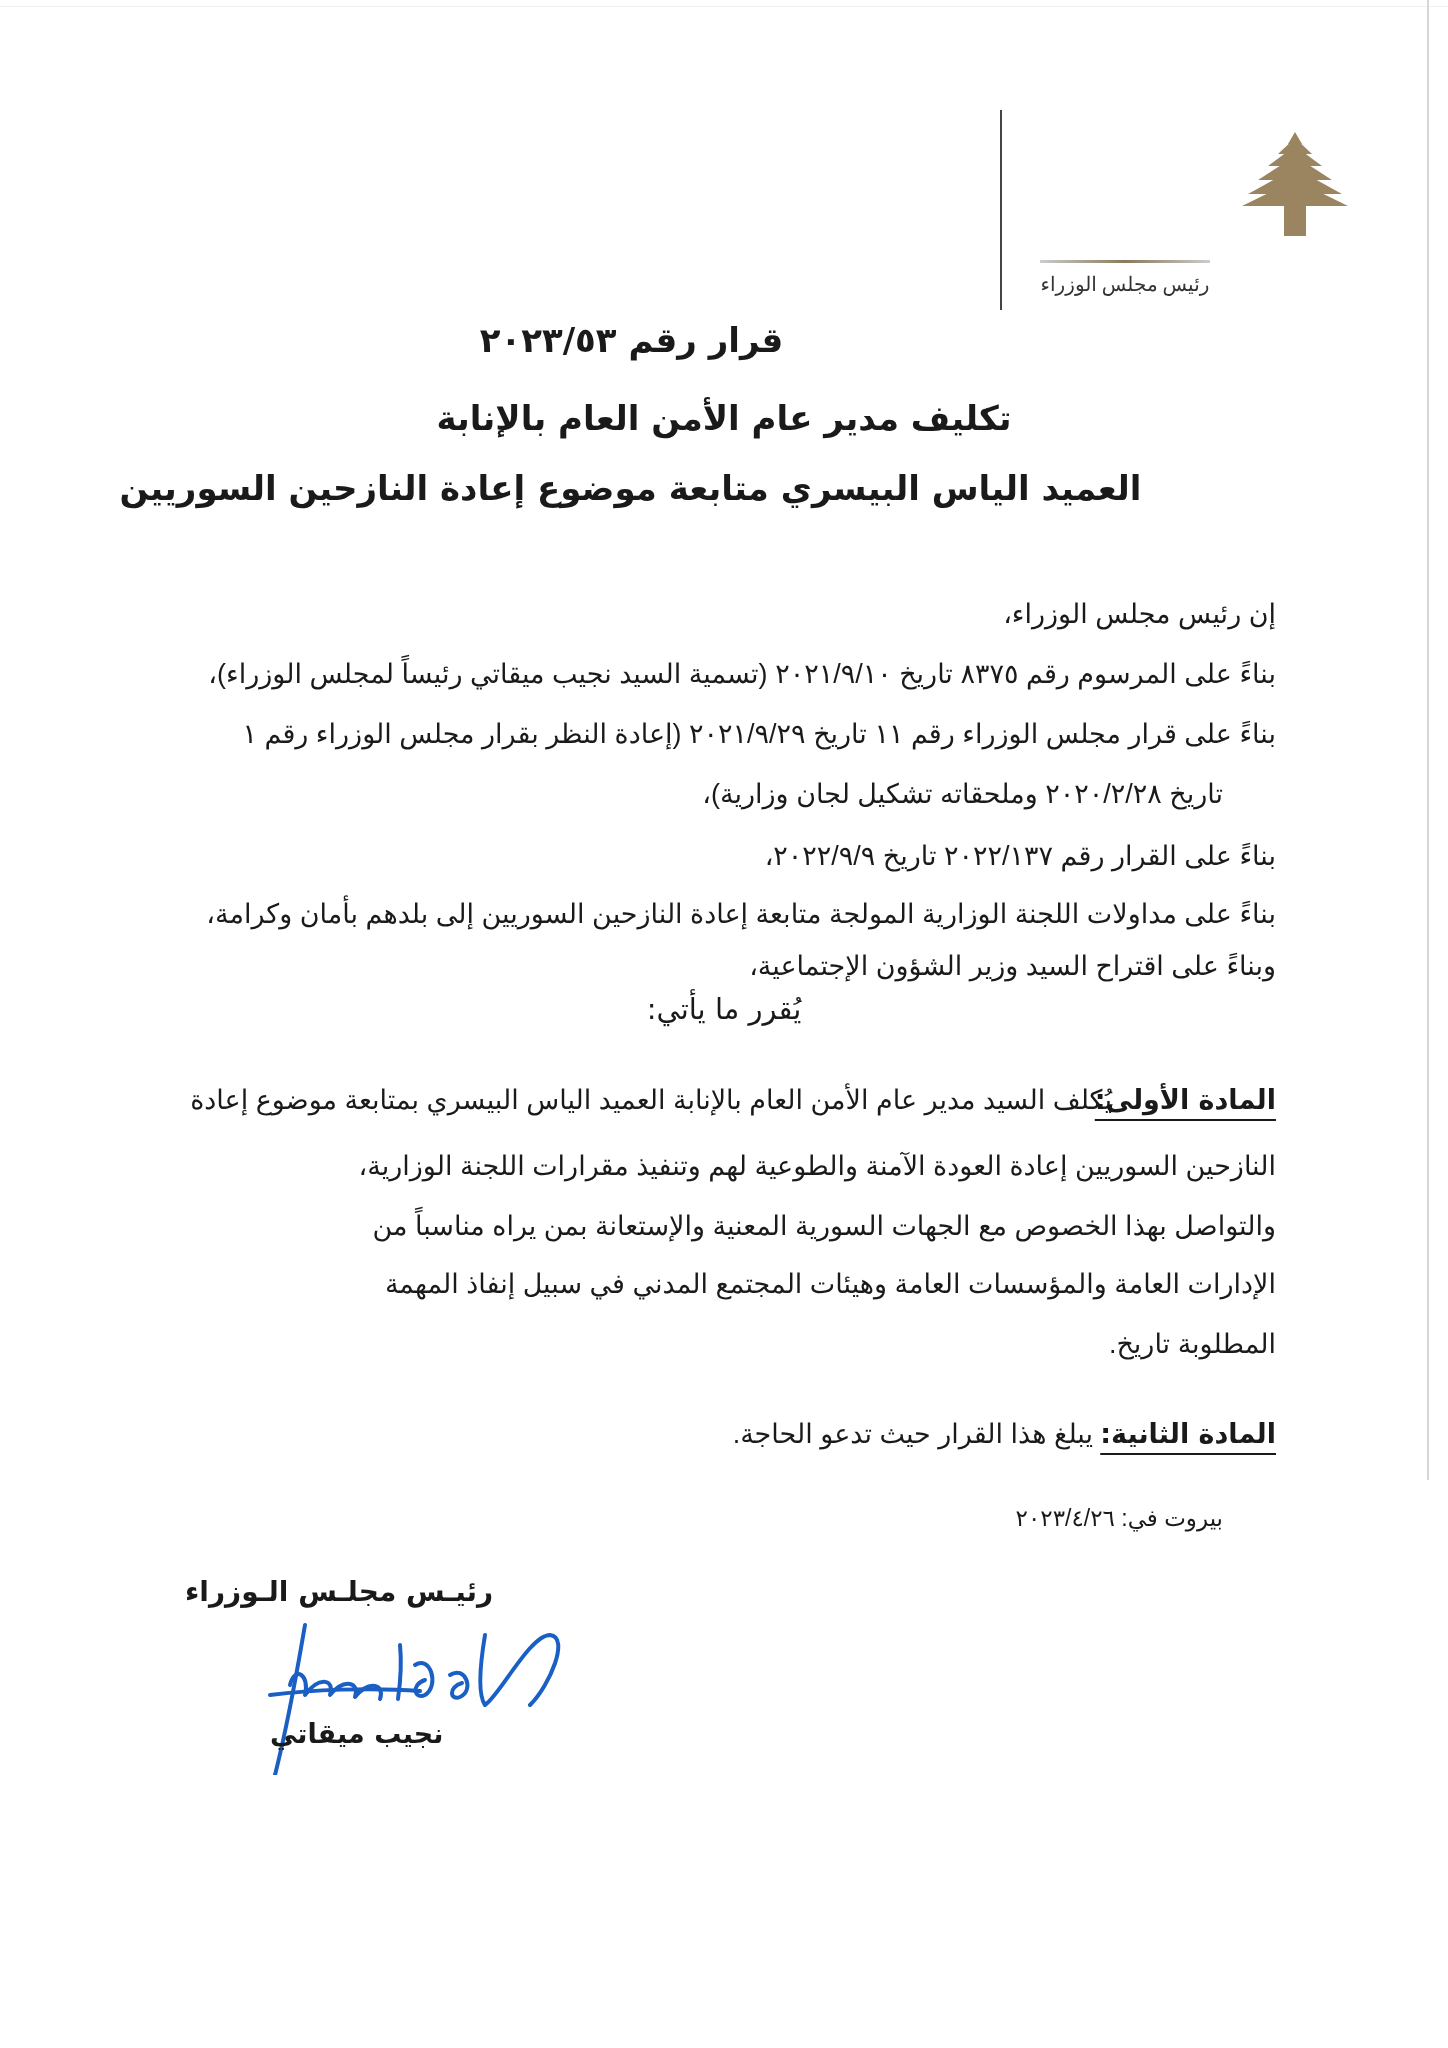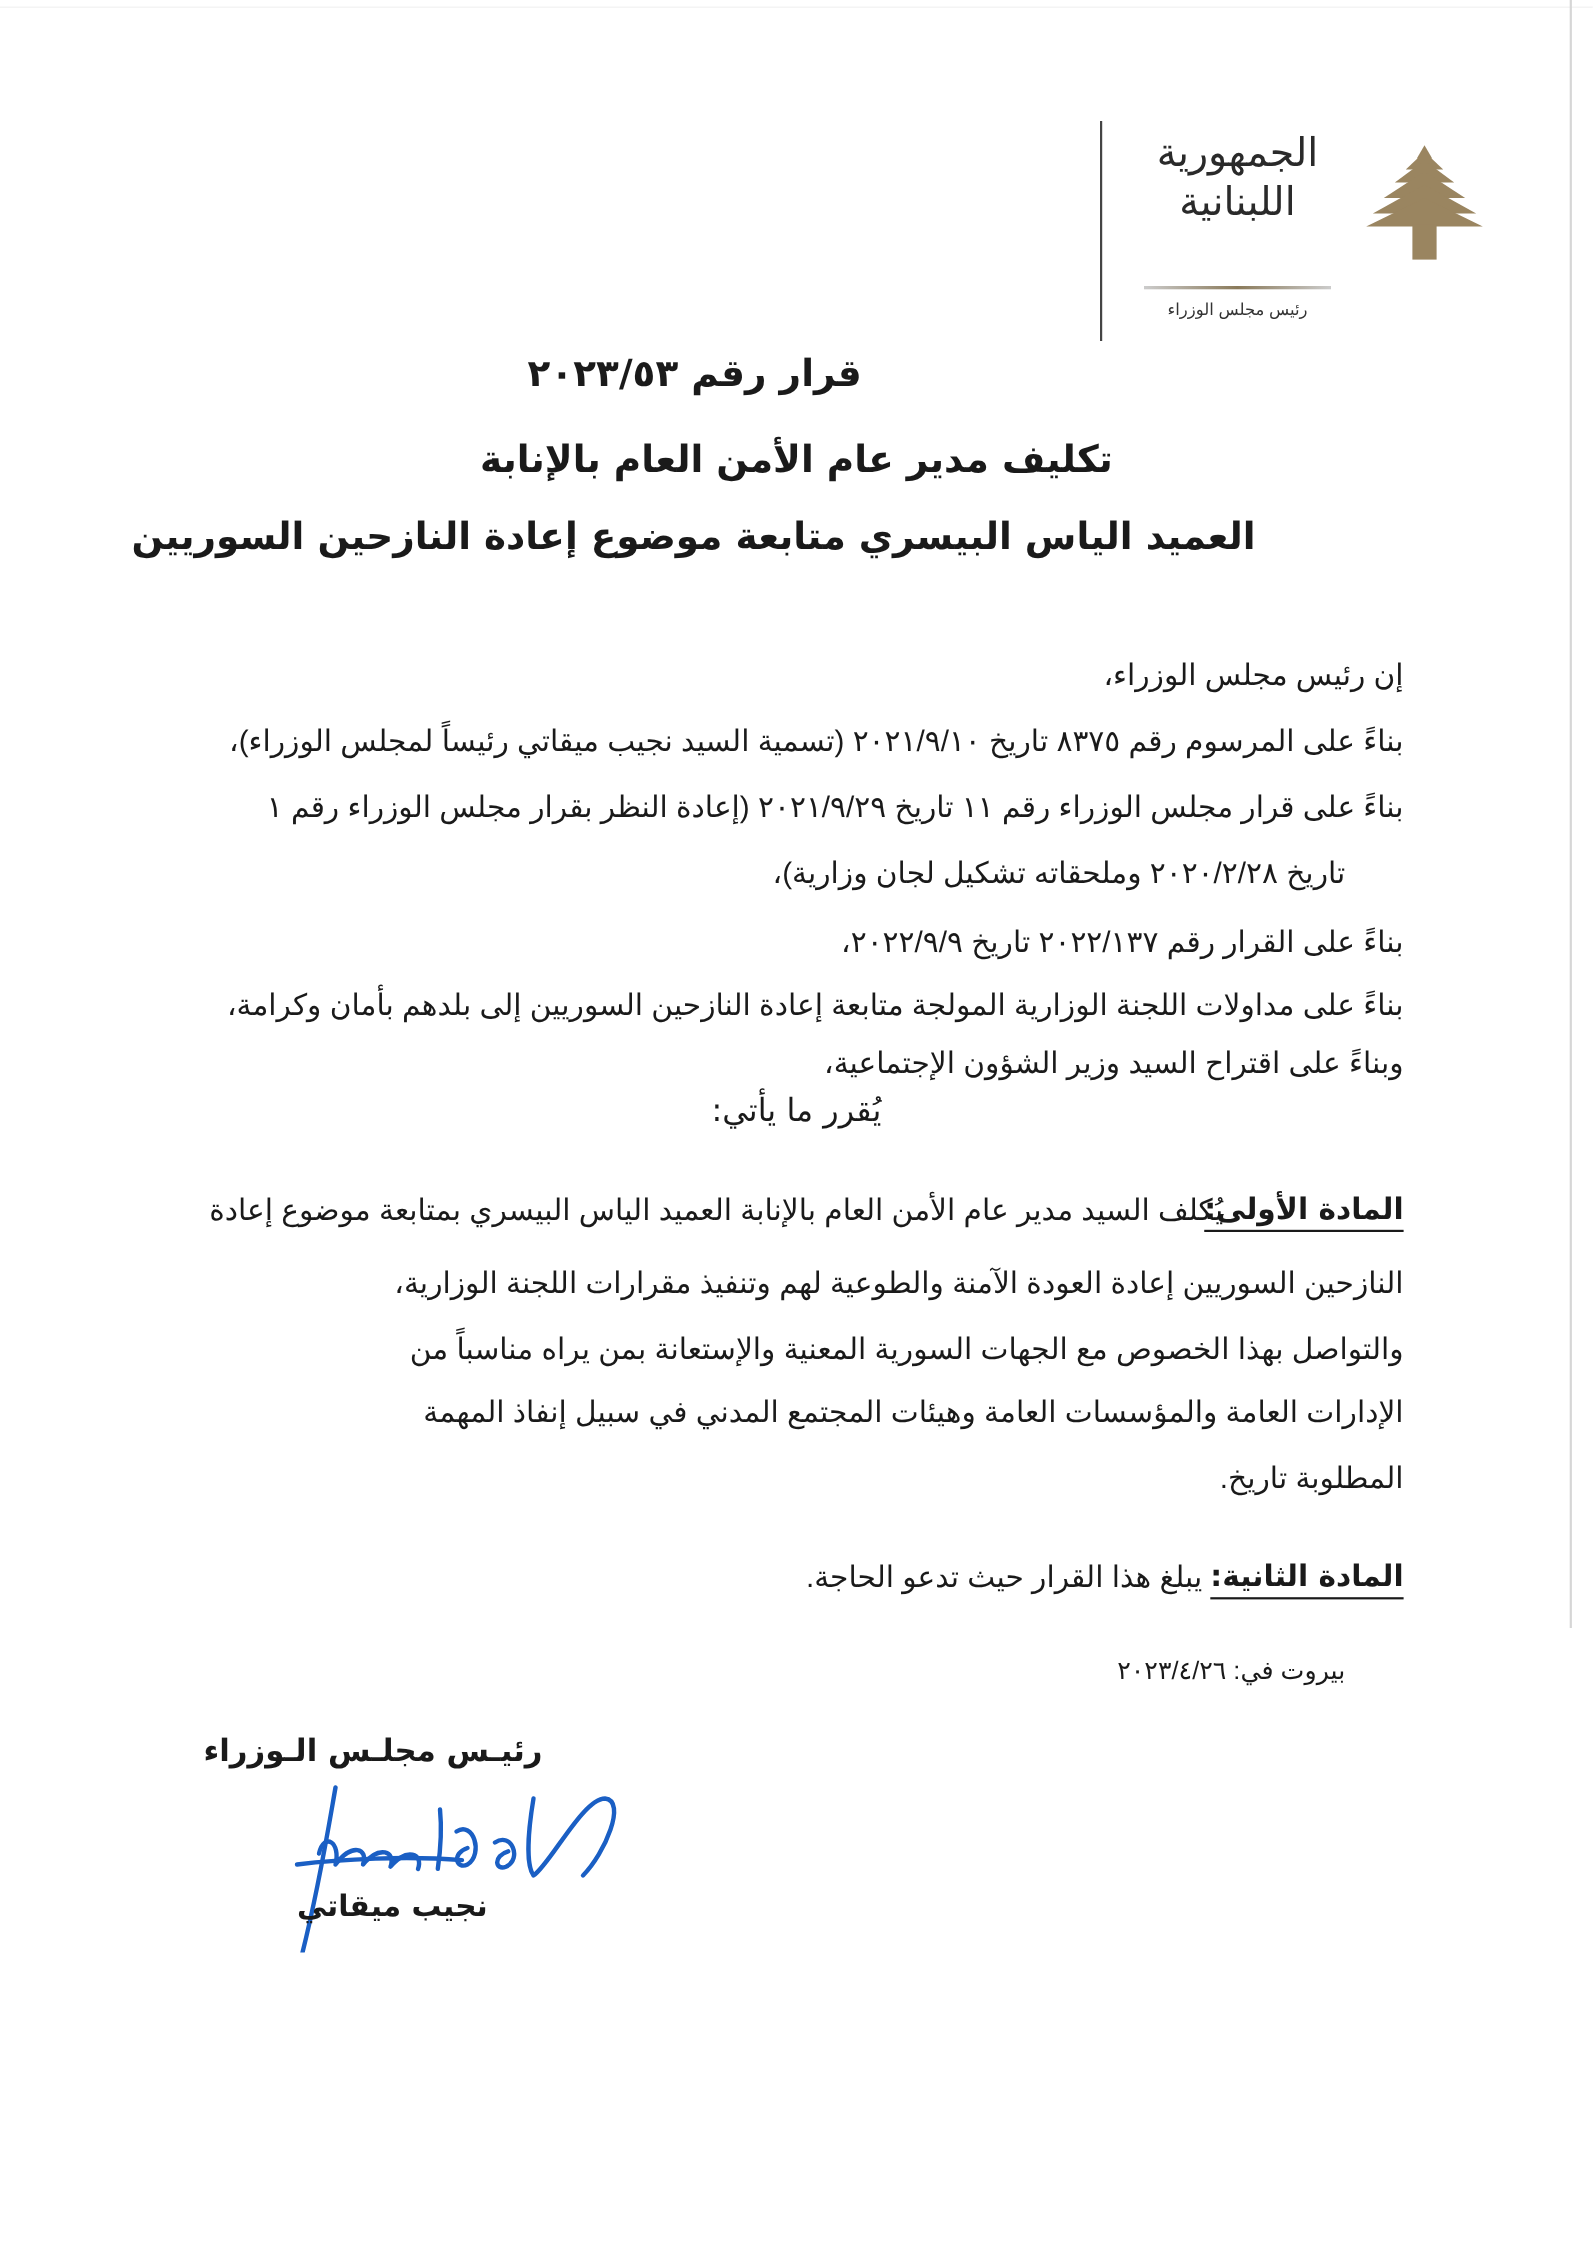--- a/index.html
+++ b/index.html
@@ -11,21 +11,21 @@
   .scan-edge-top { position: absolute; left: 0; top: 6px; width: 1448px; height: 1px; background: #f0f0f0; }
 
   
   .emblem { position: absolute; left: 1000px; top: 100px; width: 340px; height: 210px; }
   .emblem .divider-v { position: absolute; left: 0; top: 10px; width: 2px; height: 200px; background: #444; }
   .emblem .title { position: absolute; left: 30px; top: 18px; width: 190px; text-align: center;
     direction: rtl; font-family: "DejaVu Serif", serif; font-size: 36px; line-height: 44px; color: #2a2a2a; }
   .emblem .rule { position: absolute; left: 40px; top: 160px; width: 170px; height: 3px;
     background: linear-gradient(90deg, #ccc, #8a7a5a, #ccc); }
   .emblem .subtitle { position: absolute; left: 30px; top: 172px; width: 190px; text-align: center;
-    direction: rtl; font-family: Liberation Sans, sans-serif; font-size: 15px; color: #333; }
+    direction: rtl; font-family: Liberation Serif, serif; font-size: 20px; color: #333; }
   .emblem .cedar { position: absolute; left: 240px; top: 30px; width: 110px; height: 110px; }
   .h1 { position: absolute; left: 0; width: 1203px; top: 320px; font-size: 34px; font-weight: bold; text-align: center; direction: rtl; padding-left: 60px; box-sizing: border-box; }
   .h2 { position: absolute; left: 0; width: 1448px; top: 398px; font-size: 34px; font-weight: bold; text-align: center; direction: rtl; box-sizing: border-box; }
   .h3 { position: absolute; left: 13px; width: 1176px; top: 468px; font-size: 34px; font-weight: bold; text-align: center; direction: rtl; padding-left: 59px; box-sizing: border-box; }
 
   .para { position: absolute; right: 172px; direction: rtl; font-size: 27px; white-space: nowrap; font-family: "Liberation Sans", sans-serif; }
   .para.indent { right: 225px; margin-left: 40px; }
   .decides { position: absolute; left: 0; width: 1448px; top: 992px; text-align: center; box-sizing: border-box; direction: rtl; font-size: 29px; font-weight: normal; }
 
   .art-label { position: absolute; right: 172px; direction: rtl; font-size: 27px; font-weight: bold; white-space: nowrap;
@@ -39,24 +39,20 @@
   .signature { position: absolute; left: 250px; top: 1595px; width: 340px; height: 180px; }
 </style>
 </head>
 <body>
 
 <div class="scan-edge-top"></div>
 <div class="scan-edge-right"></div>
 
 <div class="emblem">
   <div class="divider-v"></div>
-  <div class="title">
-    <div>الجمهورية</div>
-    <div>اللبنانية</div>
-  </div>
   <div class="rule"></div>
   <div class="subtitle">رئيس مجلس الوزراء</div>
   <svg class="cedar" viewBox="0 0 110 110">
     <g id="cedar-g" fill="#9a8560">
       <polygon points="55,2 62,14 48,14"></polygon>
       <polygon points="55,8 72,24 38,24"></polygon>
       <polygon points="55,16 82,36 28,36"></polygon>
       <polygon points="55,26 92,50 18,50"></polygon>
       <polygon points="55,38 102,64 8,64"></polygon>
       <polygon points="55,50 108,76 2,76"></polygon>

